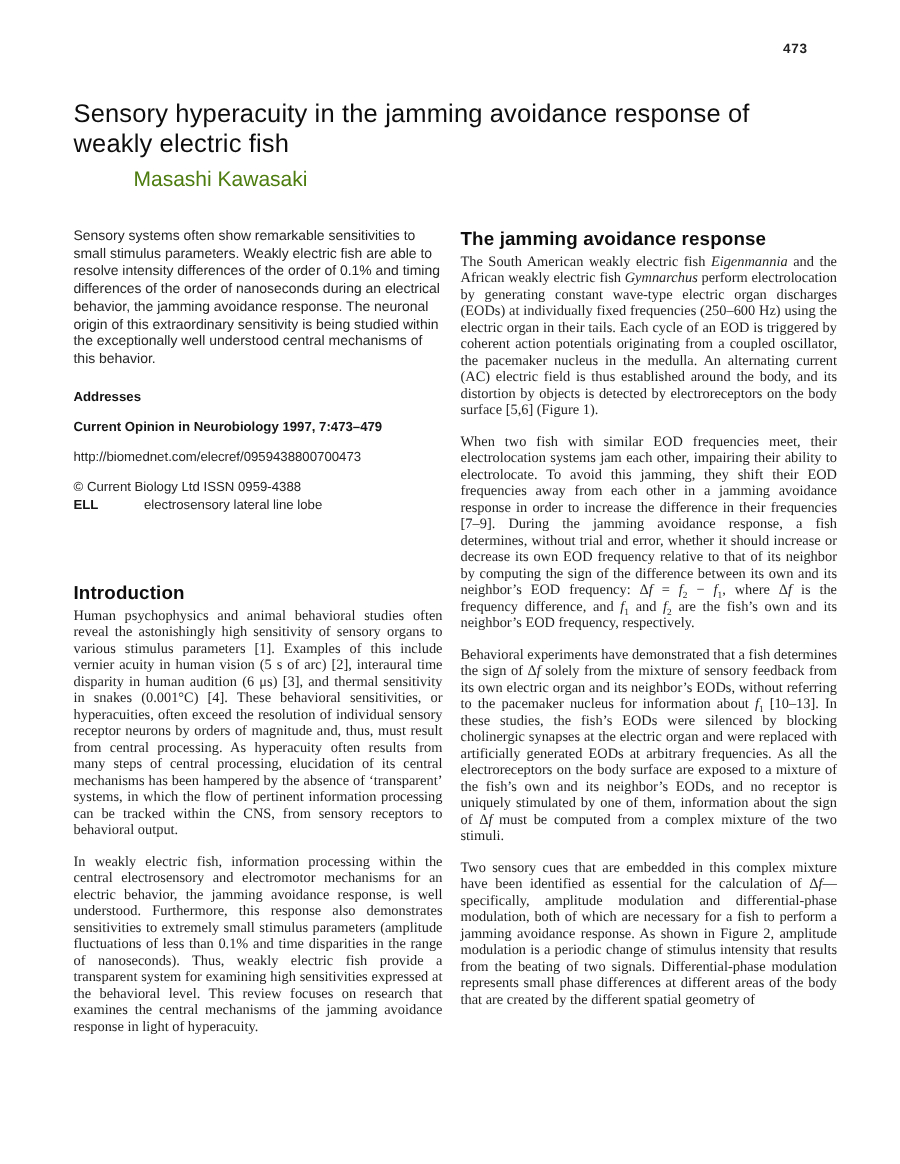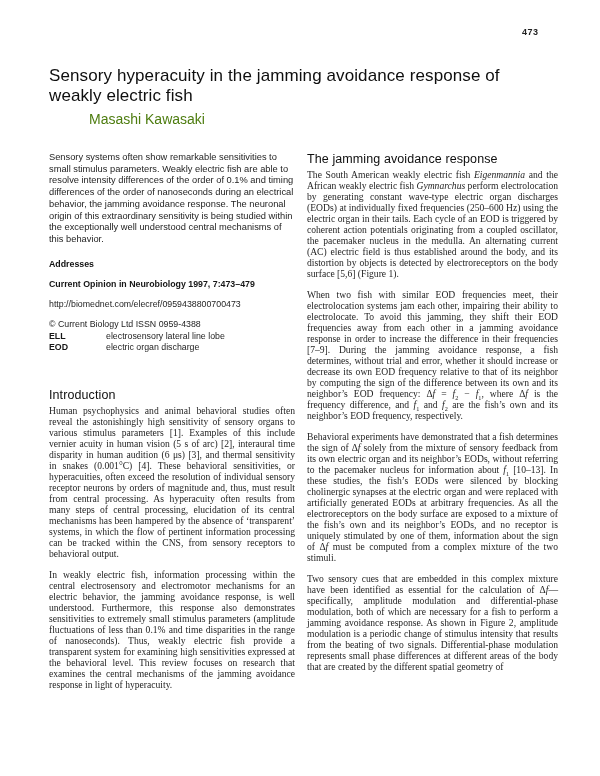--- a/index.html
+++ b/index.html
@@ -29,26 +29,26 @@
 
   .abstract {
     font-size: 9.3px; line-height: 11.7px; color: #242424;
   }
   .meta { font-size: 8.8px; line-height: 10.8px; color: #242424; }
   .meta-label { font-weight: bold; margin-top: 13px; color: #111; }
   .journal-line { font-weight: bold; margin-top: 10px; color: #161616; }
   .url-line { margin-top: 9px; }
   .copyright-line { margin-top: 9px; }
   .abbr-table { margin-top: 1px; }
-  .abbr-row { display: flex; gap: 10px; }
+  .abbr-row { display: flex; }
   .abbr-key { width: 47px; font-weight: bold; flex: 0 0 47px; color: #161616; }
   .abbr-def { flex: 1; }
 
   .section-heading {
-    font-size: 12.5px; font-weight: normal; color: #0e0e0e;
+    font-size: 12.5px; font-weight: bold; color: #0e0e0e;
     margin: 0 0 3px 0; letter-spacing: 0.1px;
   }
   .body-text {
     font-family: "Liberation Serif", serif;
     font-size: 9.6px; line-height: 11px;
     text-align: justify; color: #1e1e1e;
   }
   .body-text p { margin: 0 0 10px 0; }
   .body-text p:last-child { margin-bottom: 0; }
   .body-text i { font-style: italic; }
@@ -77,24 +77,20 @@
 
     <div class="url-line">http://biomednet.com/elecref/0959438800700473</div>
 
     <div class="copyright-line">© Current Biology Ltd ISSN 0959-4388</div>
 
     <div class="abbr-table">
       <div class="abbr-row">
         <span class="abbr-key">ELL</span>
         <span class="abbr-def">electrosensory lateral line lobe</span>
       </div>
-      <div class="abbr-row">
-        <span class="abbr-key">EOD</span>
-        <span class="abbr-def">electric organ discharge</span>
-      </div>
     </div>
   </div>
 </div>
 
 <div class="intro-block">
   <h2 class="section-heading">Introduction</h2>
   <div class="body-text">
     <p>Human psychophysics and animal behavioral studies often reveal the astonishingly high sensitivity of sensory organs to various stimulus parameters [1]. Examples of this include vernier acuity in human vision (5 s of arc) [2], interaural time disparity in human audition (6 μs) [3], and thermal sensitivity in snakes (0.001°C) [4]. These behavioral sensitivities, or hyperacuities, often exceed the resolution of individual sensory receptor neurons by orders of magnitude and, thus, must result from central processing. As hyperacuity often results from many steps of central processing, elucidation of its central mechanisms has been hampered by the absence of ‘transparent’ systems, in which the flow of pertinent information processing can be tracked within the CNS, from sensory receptors to behavioral output.</p>
     <p>In weakly electric fish, information processing within the central electrosensory and electromotor mechanisms for an electric behavior, the jamming avoidance response, is well understood. Furthermore, this response also demonstrates sensitivities to extremely small stimulus parameters (amplitude fluctuations of less than 0.1% and time disparities in the range of nanoseconds). Thus, weakly electric fish provide a transparent system for examining high sensitivities expressed at the behavioral level. This review focuses on research that examines the central mechanisms of the jamming avoidance response in light of hyperacuity.</p>
   </div>

